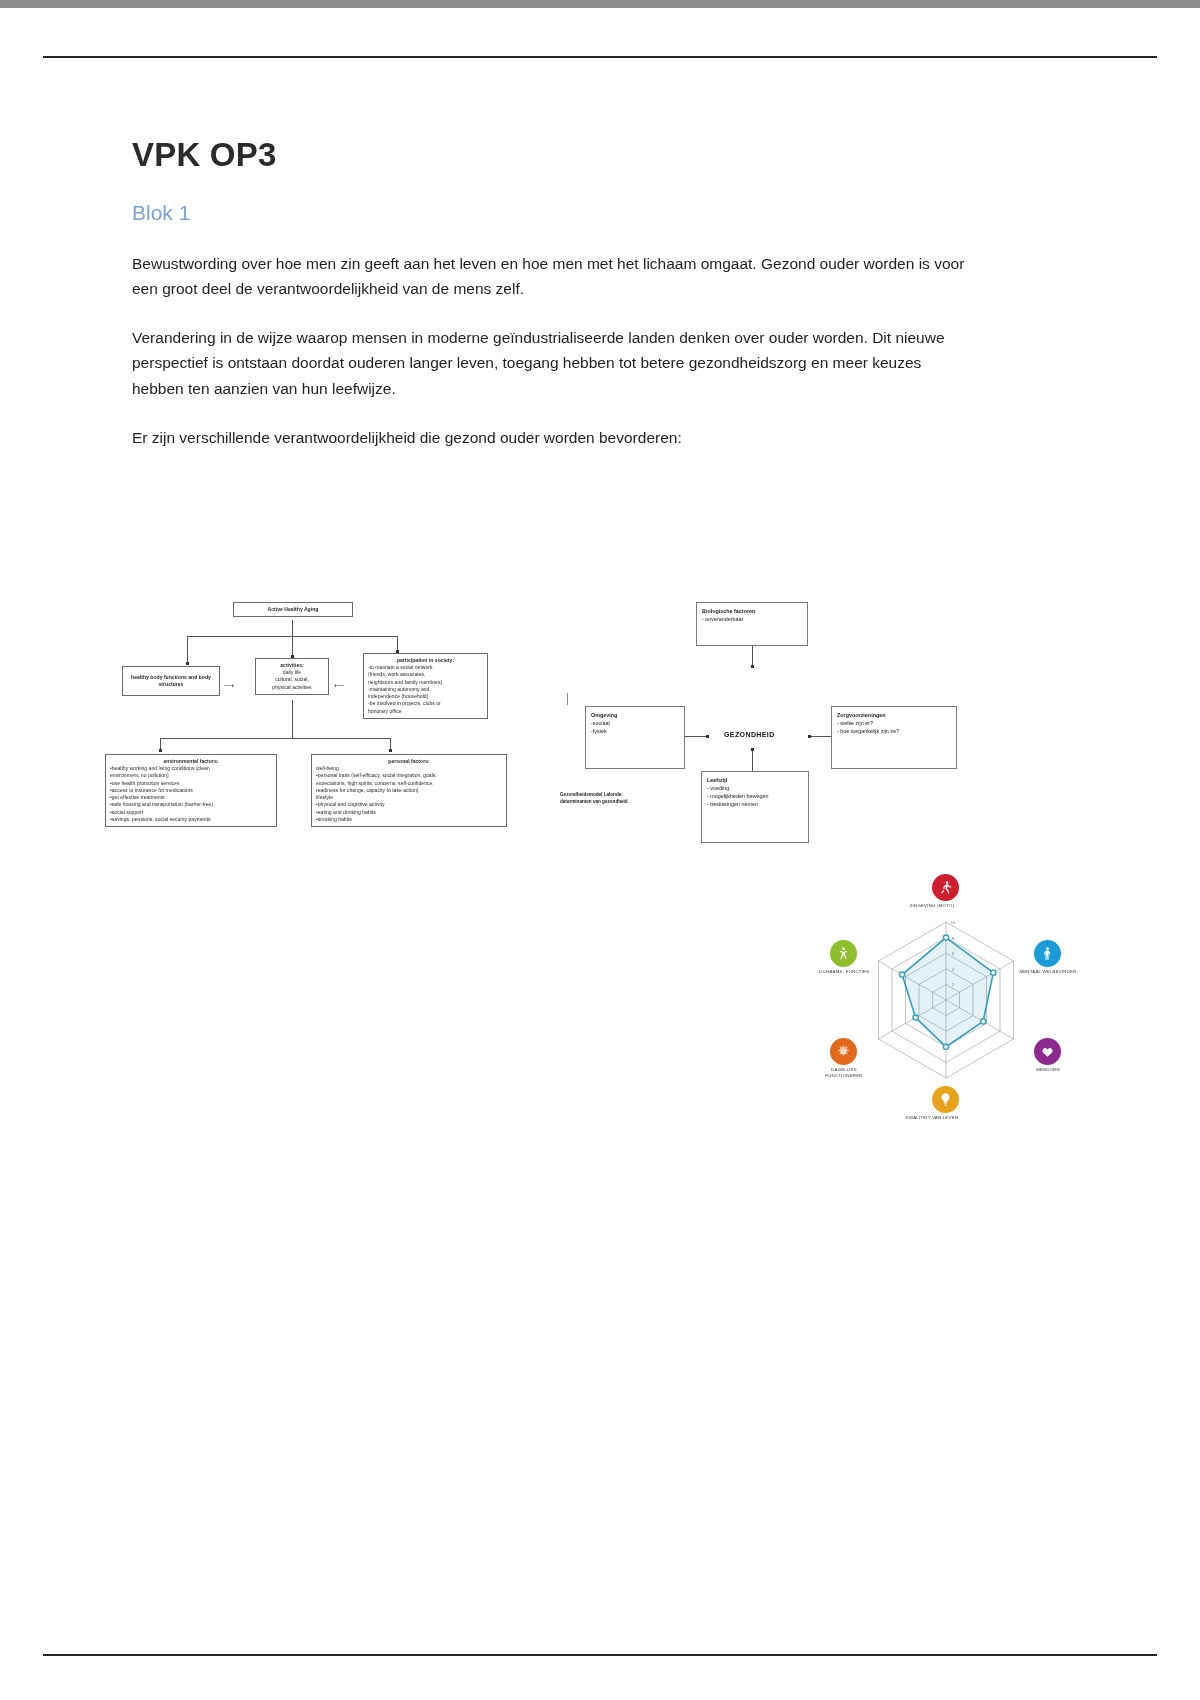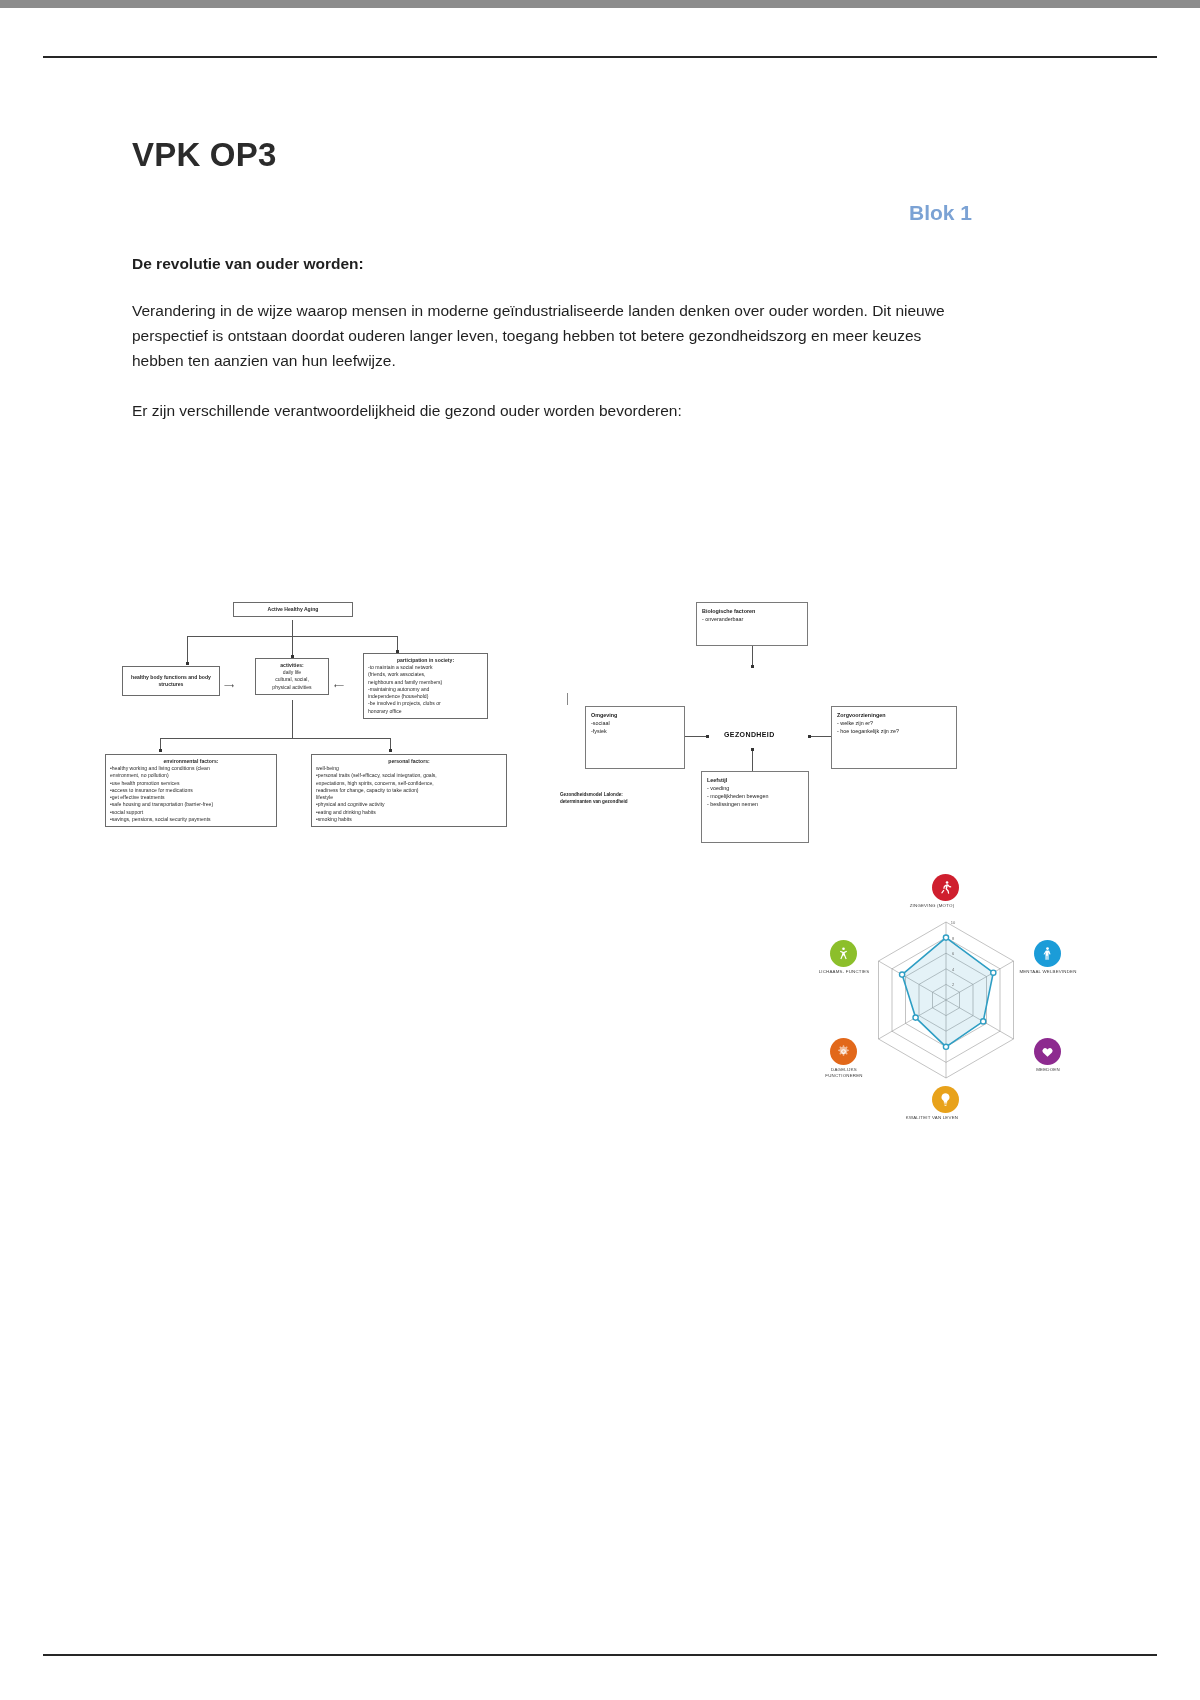--- a/index.html
+++ b/index.html
@@ -13,23 +13,22 @@
   .rule.top{top:48px;}
   .rule.bottom{bottom:52px;}
 
   .content{position:absolute;left:132px;top:128px;width:840px;}
 
   h1.doc-title{
     font-size:33px;line-height:1.15;font-weight:700;color:#2b2b2b;
     margin:0 0 26px 0;letter-spacing:.2px;
   }
   h2.sub-title{
-    font-size:21px;line-height:1.2;font-weight:700;color:#7ba2d4;
+    font-size:21px;line-height:1.2;font-weight:400;color:#7ba2d4;
     margin:0 0 26px 0;
-    text-align:right;
   }
   p.para{
     font-size:15.5px;line-height:1.62;color:#1f1f1f;margin:0 0 22px 0;
   }
   p.para.lead{margin-bottom:24px;}
   .b{font-weight:700;}
 
   
   .figures{position:absolute;left:0;top:0;width:1200px;height:1700px;pointer-events:none;}
   .fig{position:absolute;}
@@ -73,24 +72,22 @@
   <div class="rule top"></div>
   <div class="rule bottom"></div>
 
   <div class="content">
 
     <h1 class="doc-title">VPK OP3</h1>
 
     <h2 class="sub-title">Blok 1</h2>
 
 
-
-    <p class="para">
-      <span class="b">De revolutie van ouder worden:</span>
-    </p>
+    <p class="para lead">Bewustwording over hoe men zin geeft aan het leven en hoe men met het lichaam omgaat. Gezond ouder worden is voor een groot deel de verantwoordelijkheid van de mens zelf.</p>
+
 
     <p class="para lead">Verandering in de wijze waarop mensen in moderne geïndustrialiseerde landen denken over ouder worden. Dit nieuwe perspectief is ontstaan doordat ouderen langer leven, toegang hebben tot betere gezondheidszorg en meer keuzes hebben ten aanzien van hun leefwijze.</p>
 
     <p class="para">Er zijn verschillende verantwoordelijkheid die gezond ouder worden bevorderen:</p>
   </div>
 
   <div class="figures">
 
     <div class="fig" id="fig-aha">
 

